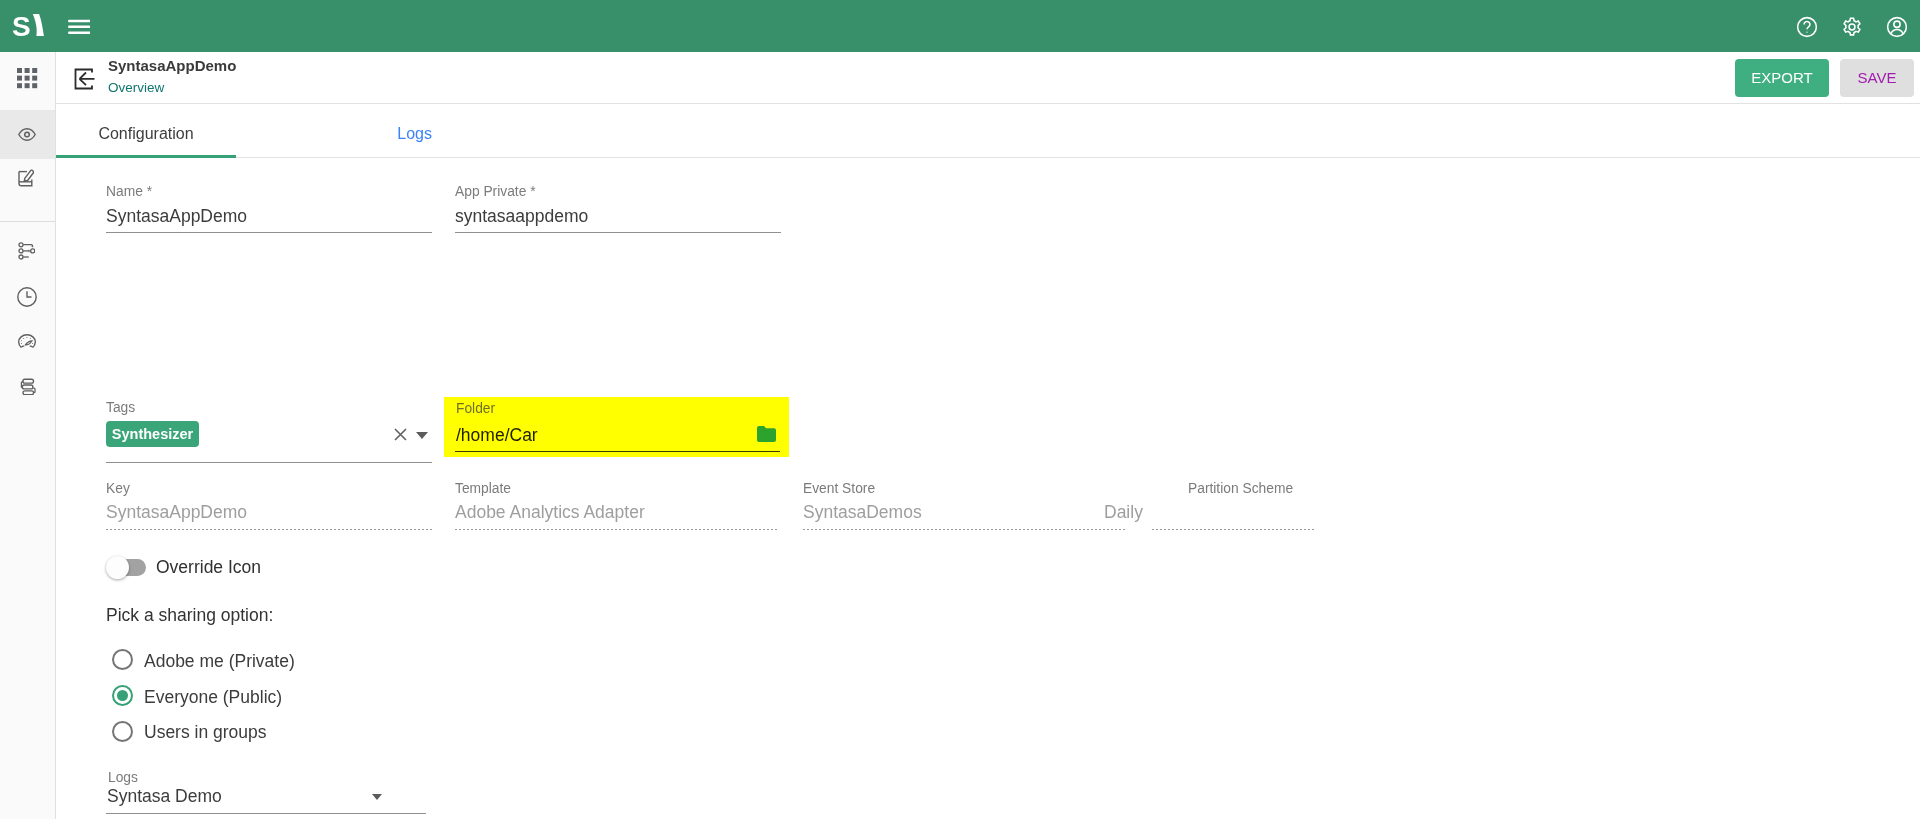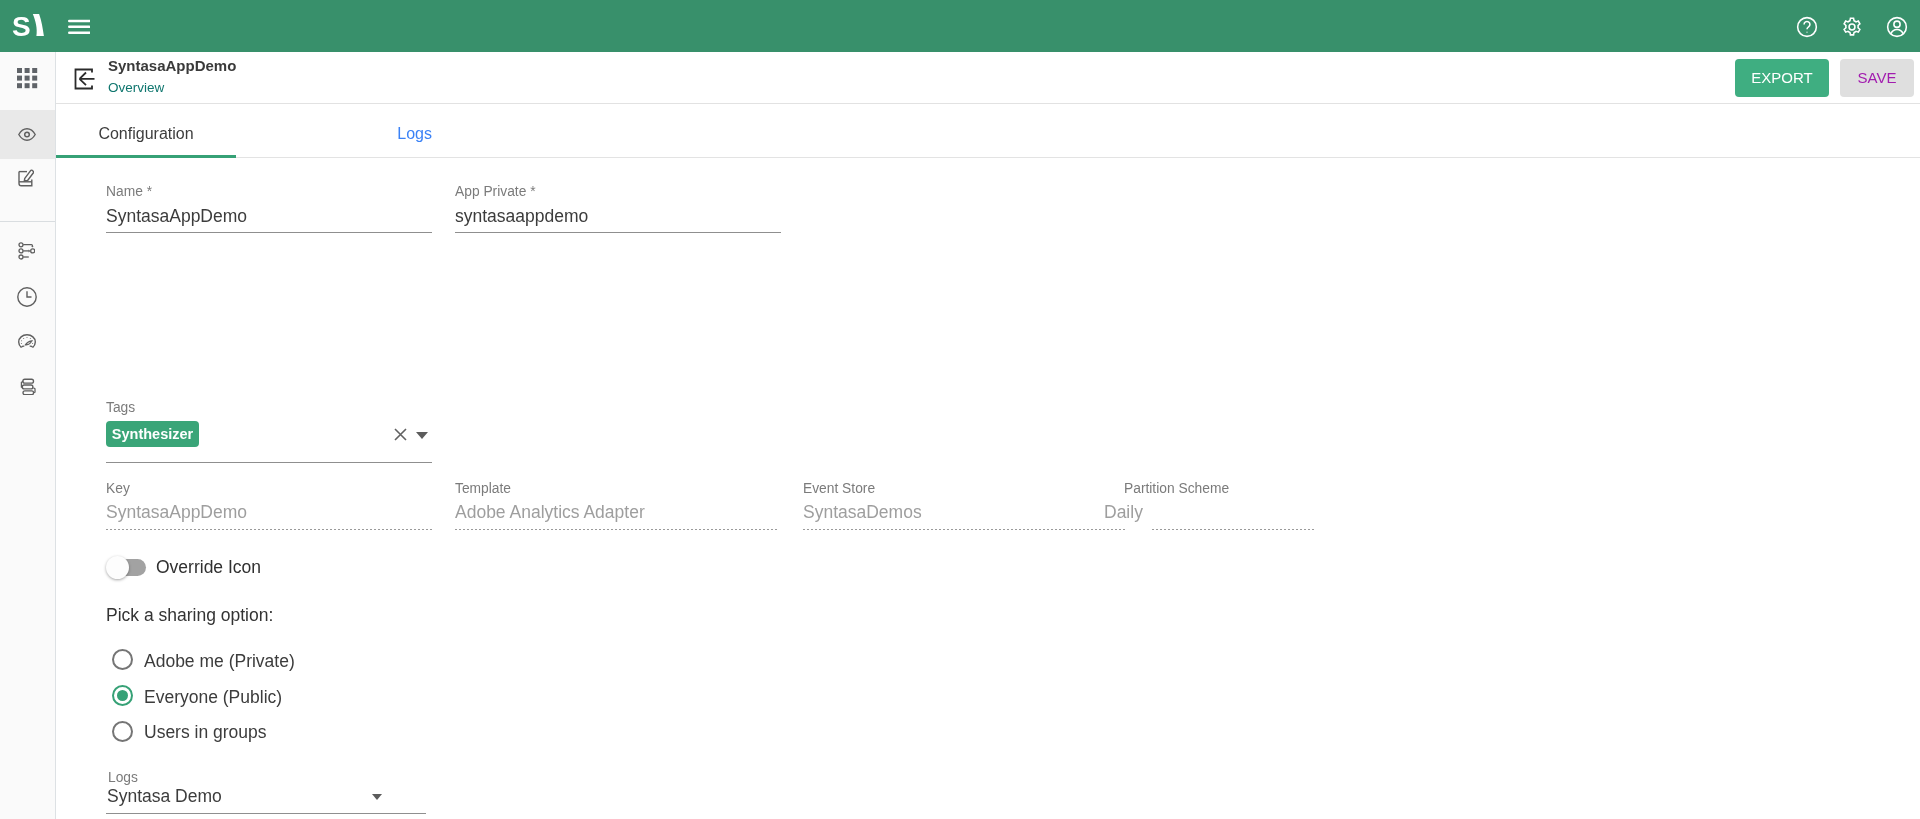--- a/index.html
+++ b/index.html
@@ -199,34 +199,42 @@
 
 
   <div class="lbl" style="left:106px;top:400px">Tags</div>
   <div id="chip">Synthesizer</div>
   <svg class="abs" style="left:394px;top:428px" width="13" height="13" viewBox="0 0 13 13" stroke="#616161" stroke-width="1.6">
     <path d="M1 1 L12 12 M12 1 L1 12"></path>
   </svg>
   <div class="caret" style="left:416px;top:432px"></div>
   <div class="uline" style="left:106px;top:462px;width:326px"></div>
 
+  <div id="folderhl">
+    <div class="lbl" style="left:12px;top:4px;color:#70702a">Folder</div>
+    <div class="val" style="left:12px;top:27.5px;color:#1f1f00;font-size:17.5px">/home/Car</div>
+    <div id="folder-uline"></div>
+    <svg class="abs" style="left:313px;top:29px" width="19" height="16" viewBox="0 0 19 16" fill="#2ca32c">
+      <path d="M0 2 a2 2 0 0 1 2-2 h5 l2 2.2 h8 a2 2 0 0 1 2 2 V14 a2 2 0 0 1 -2 2 H2 a2 2 0 0 1 -2-2 Z"></path>
+    </svg>
+  </div>
 
   <div class="lbl" style="left:106px;top:481px">Key</div>
   <div class="dval" style="left:106px;top:501.5px">SyntasaAppDemo</div>
   <div class="dotline" style="left:106px;top:529px;width:326px"></div>
 
   <div class="lbl" style="left:455px;top:481px">Template</div>
   <div class="dval" style="left:455px;top:501.5px">Adobe Analytics Adapter</div>
   <div class="dotline" style="left:455px;top:529px;width:323px"></div>
 
   <div class="lbl" style="left:803px;top:481px">Event Store</div>
   <div class="dval" style="left:803px;top:501.5px">SyntasaDemos</div>
   <div class="dotline" style="left:803px;top:529px;width:323px"></div>
 
-  <div class="lbl" style="left:1124px;top:481px">Partition Scheme</div>
+  <div class="lbl" style="left:1188px;top:481px">Partition Scheme</div>
   <div class="dval" style="left:1104px;top:501.5px">Daily</div>
   <div class="dotline" style="left:1152px;top:529px;width:163px"></div>
 
   <div id="tgl-bar"></div>
   <div id="tgl-thumb"></div>
   <div class="val" style="left:156px;top:556.5px;color:#303030">Override Icon</div>
 
   <div class="val" style="left:106px;top:605px;color:#333333">Pick a sharing option:</div>
 
   <div class="radio" style="top:649px"></div>

